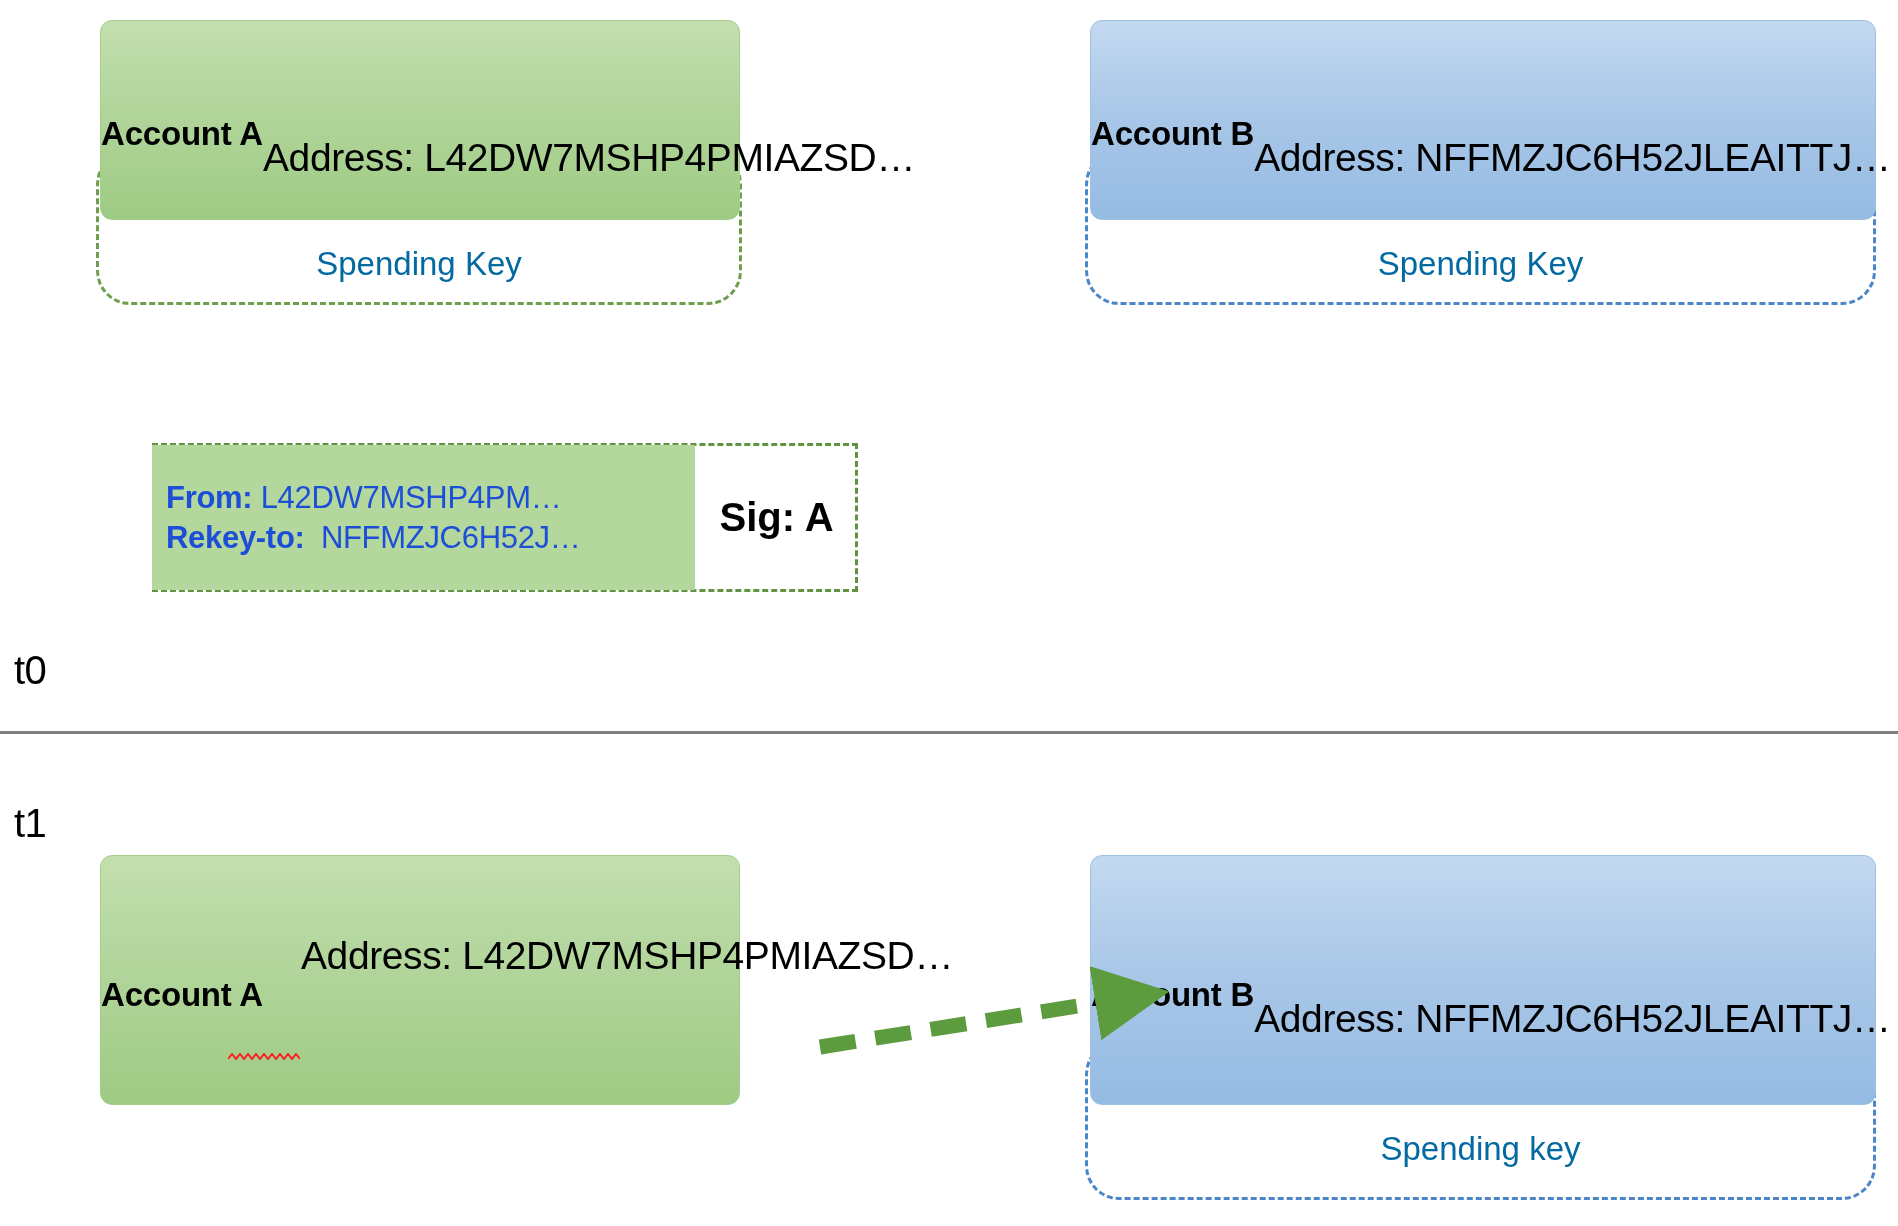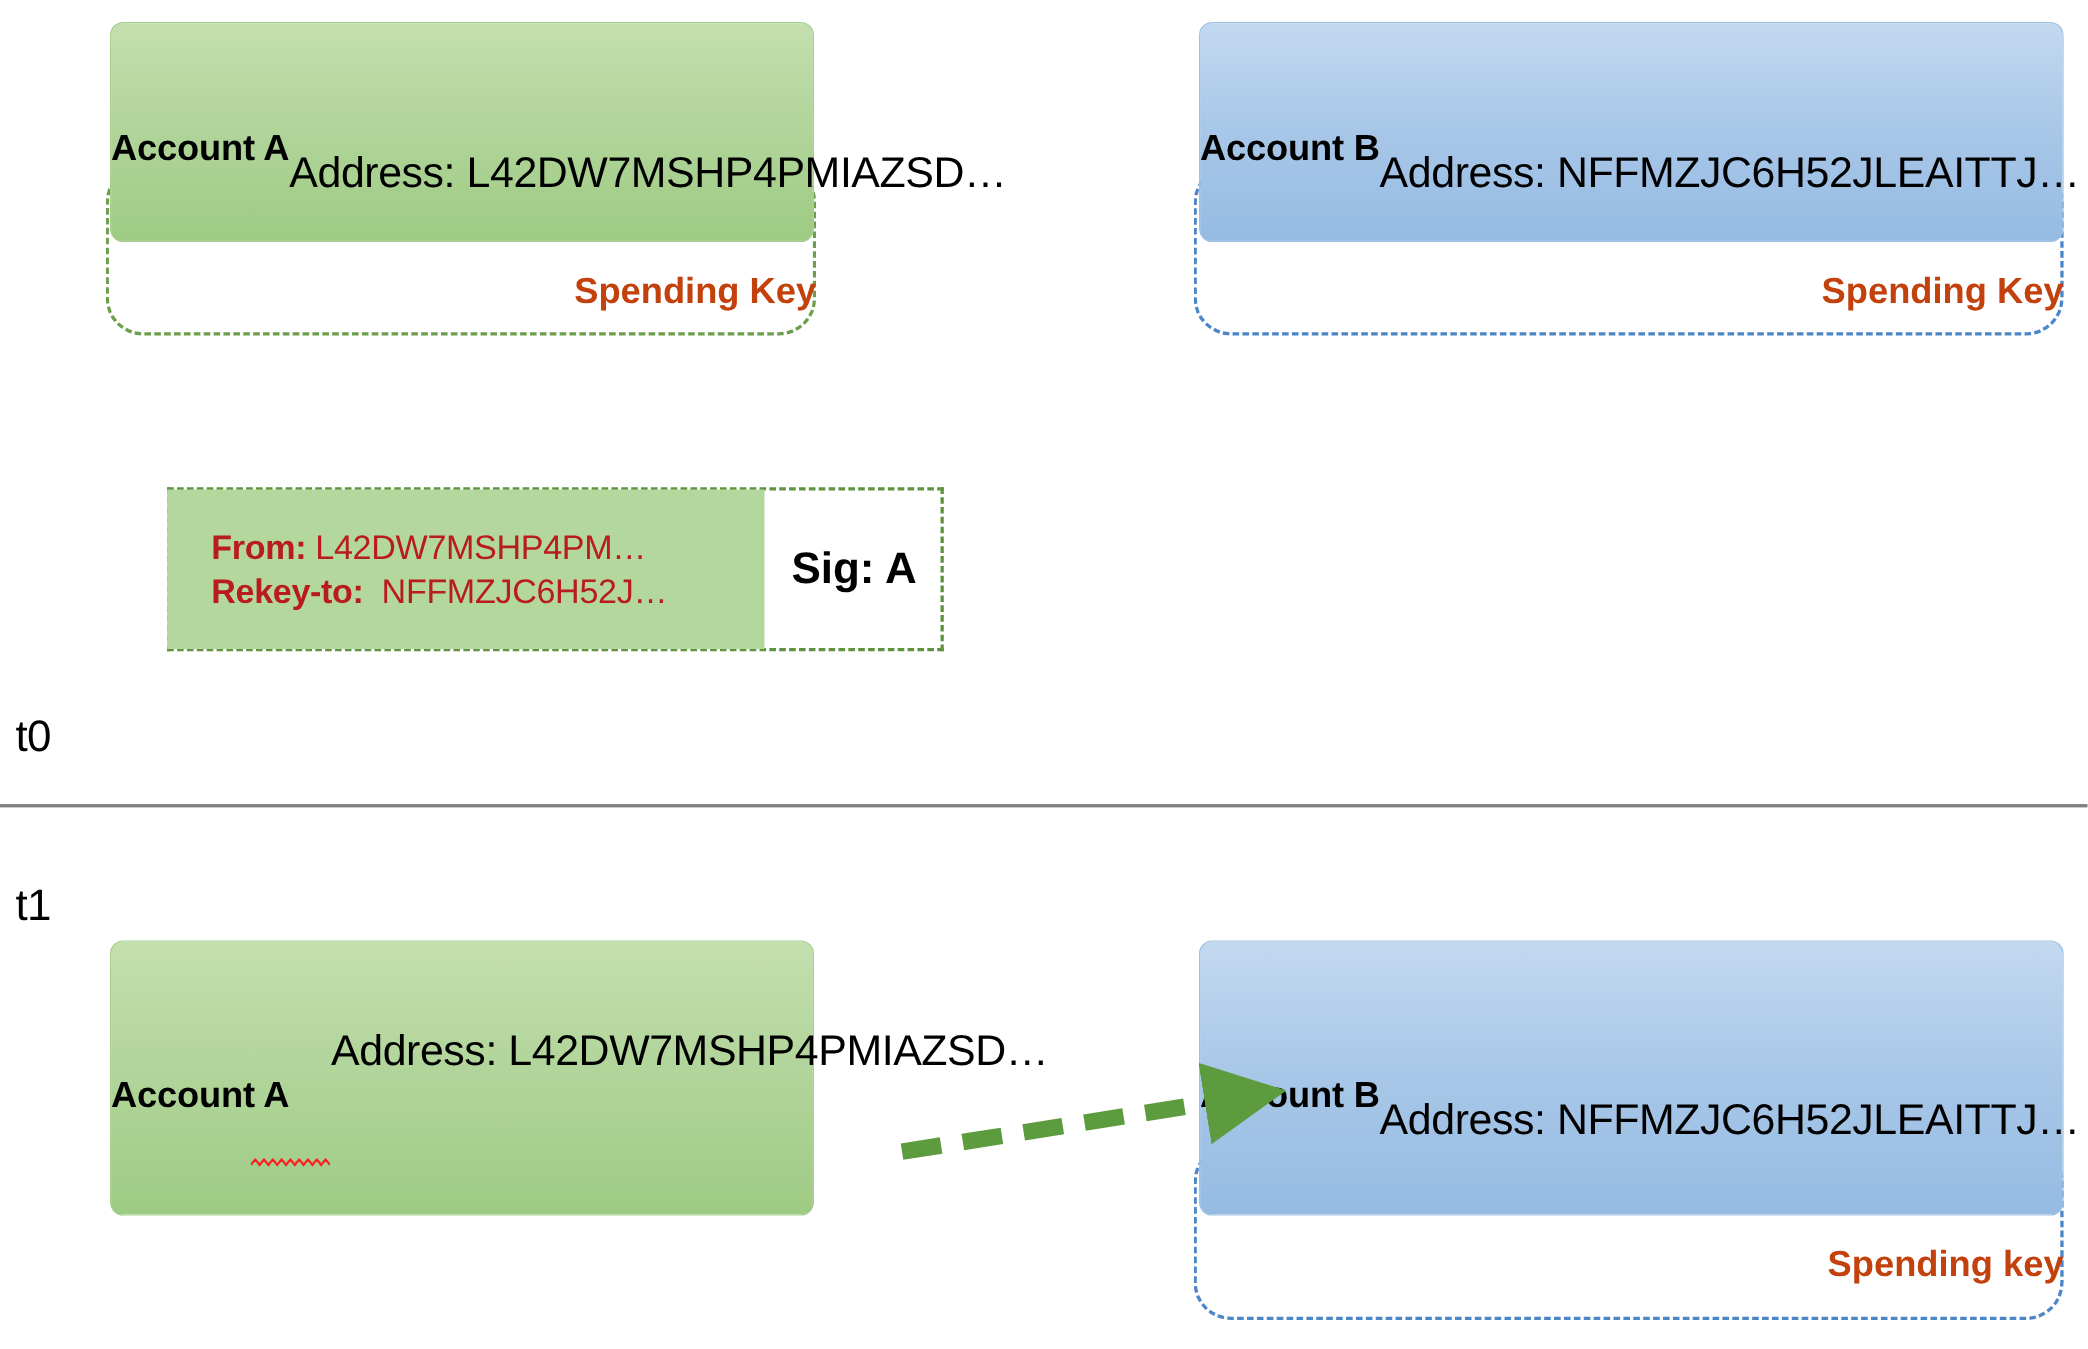--- a/index.html
+++ b/index.html
@@ -59,24 +59,24 @@
     background: #ffffff;
     z-index: 1;
   }
   .dashed-box.green { border: 3px dashed #6d9e4b; }
   .dashed-box.blue  { border: 3px dashed #4a86c8; }
 
   .spend-label {
     position: absolute;
     left: 0;
     right: 0;
-    text-align: right;
-    font-weight: bold;
+    text-align: center;
+    font-weight: normal;
     font-size: 33px;
-    color: #c2410c;
+    color: #0369a1;
     z-index: 4;
     white-space: nowrap;
   }
 
   
   .tx-outer {
     position: absolute;
     box-sizing: border-box;
     border: 3px dashed #5f9340;
     background: #ffffff;
@@ -86,24 +86,24 @@
     position: absolute;
     box-sizing: border-box;
     background: #b4d79e;
     z-index: 3;
     display: flex;
     flex-direction: column;
     justify-content: center;
   }
   .tx-row {
     font-size: 31px;
-    color: #b91c1c;
+    color: #1d4ed8;
     white-space: nowrap;
     line-height: 1.28;
-    padding-left: 40px;
+    padding-left: 14px;
     letter-spacing: -0.3px;
   }
   .tx-row b { font-weight: bold; }
   .tx-sig {
     position: absolute;
     z-index: 4;
     font-weight: bold;
     font-size: 40px;
     color: #000000;
     white-space: nowrap;

